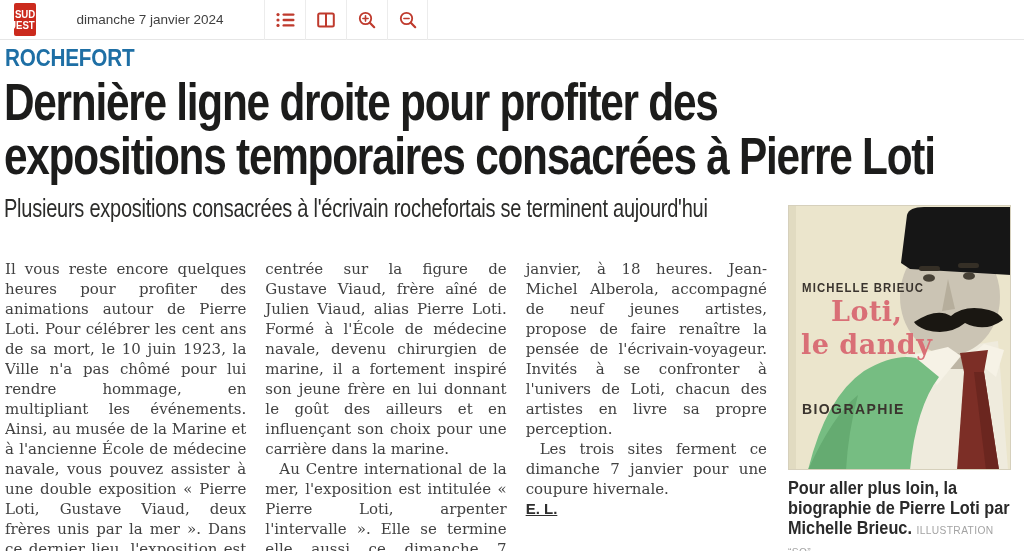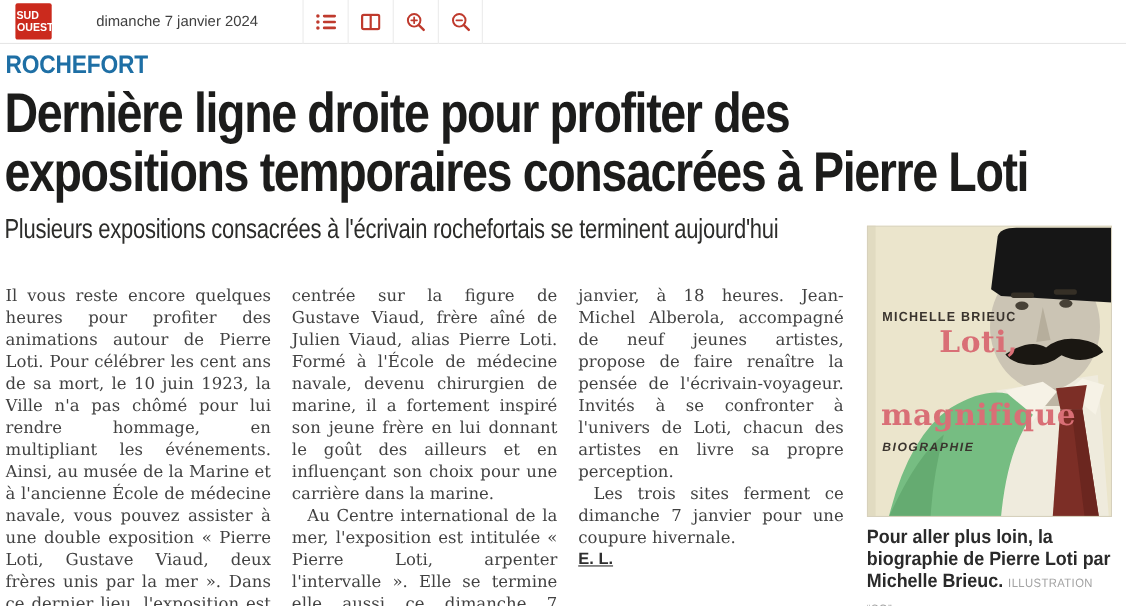--- a/index.html
+++ b/index.html
@@ -3,22 +3,22 @@
 <meta charset="utf-8">
 <style>
   * { margin:0; padding:0; box-sizing:border-box; }
   html,body { background:#fff; }
   .page { position:relative; width:1024px; height:551px; overflow:hidden; background:#fff;
           font-family:"Liberation Sans", sans-serif; }
 
   
   .toolbar { position:absolute; top:0; left:0; width:1024px; height:40px; background:#fff;
              border-bottom:1px solid #e6e6e6; display:flex; align-items:center; }
-  .logo { width:33px; height:33px; margin-left:14px; background:#cb2a1d; border-radius:2px;
-          color:#fff; display:flex; flex-direction:column; align-items:flex-start; justify-content:center;
+  .logo { width:22px; height:33px; margin-left:14px; background:#cb2a1d; border-radius:2px;
+          color:#fff; display:flex; flex-direction:column; align-items:flex-end; justify-content:center;
           font-weight:700; font-size:10.5px; line-height:10.5px; letter-spacing:0; cursor:pointer; }
   .logo span { display:block; transform:scaleX(0.92); }
   .date-cell { width:228px; display:flex; justify-content:center; }
   .date-cell span { font-size:13.5px; color:#3f3f3f; }
   .tb-btn { width:41px; height:40px; background:none; border:none; border-left:1px solid #ececec;
             display:flex; align-items:center; justify-content:center; cursor:pointer; }
   .tb-btn.last { border-right:1px solid #ececec; }
   .tb-btn svg { display:block; }
 
   
@@ -44,22 +44,22 @@
   
   .rail { position:absolute; left:788px; top:205px; width:226px; }
   .book { position:relative; width:243px; height:265px; }
   .book svg { display:block; }
   .cover-author { position:absolute; left:14px; top:76px; font-size:12px; font-weight:700;
                   letter-spacing:1.2px; color:#3a342e; transform:scaleX(0.95); transform-origin:0 0;
                   white-space:nowrap; }
   .cover-title { position:absolute; left:13px; top:90px; font-family:"DejaVu Serif", serif;
                  font-weight:700; font-size:27px; line-height:33px; color:#d96f76;
                  letter-spacing:0.5px;text-align:center; }
-  .cover-genre { position:absolute; left:14px; top:196px; font-size:11px; font-weight:700;
-                 letter-spacing:1.4px; color:#3a342e; white-space:nowrap;font-style:italic; }
+  .cover-genre { position:absolute; left:14px; top:196px; font-size:14px; font-weight:700;
+                 letter-spacing:1.4px; color:#3a342e; white-space:nowrap; }
   .caption { margin-top:8px; width:248px; font-weight:700; font-size:17.5px; line-height:20px;
              color:#2a2a2a; transform:scaleX(0.93); transform-origin:0 0; }
   .credit { font-weight:400; font-size:11px; color:#a3a3a3; letter-spacing:0.4px; }
 </style>
 </head>
 <body>
 
 <div class="page">
 
   <header class="toolbar">
@@ -148,22 +148,21 @@
         <path d="M176 167 L196 167 L211 265 L169 265 Z" fill="#7c2e26"></path>
         <path d="M186 167 L196 167 L211 265 L198 265 Z" fill="#6b261f"></path>
 
         <path d="M20 265 Q38 192 76 166 Q106 148 128 153 L151 172 Q128 202 122 265 Z" fill="#76bd82"></path>
         <path d="M20 265 Q45 210 70 190 Q60 228 58 265 Z" fill="#65ab71"></path>
         <rect x="0.5" y="0.5" width="222" height="264" fill="none" stroke="#d6d0bc" stroke-width="1"></rect>
       </svg>
       <div class="cover-author">MICHELLE BRIEUC</div>
       <div class="cover-title">
         <span>Loti,</span><br>
-        <br>
-        <span>magnifique</span>
+        <span>le dandy</span><br>
       </div>
       <div class="cover-genre">BIOGRAPHIE</div>
     </figure>
     <figcaption class="caption">
       <span>Pour aller plus loin, la biographie de Pierre Loti par Michelle Brieuc.</span>
       <span class="credit">ILLUSTRATION “SO”</span>
     </figcaption>
   </aside>
 
 </div>

